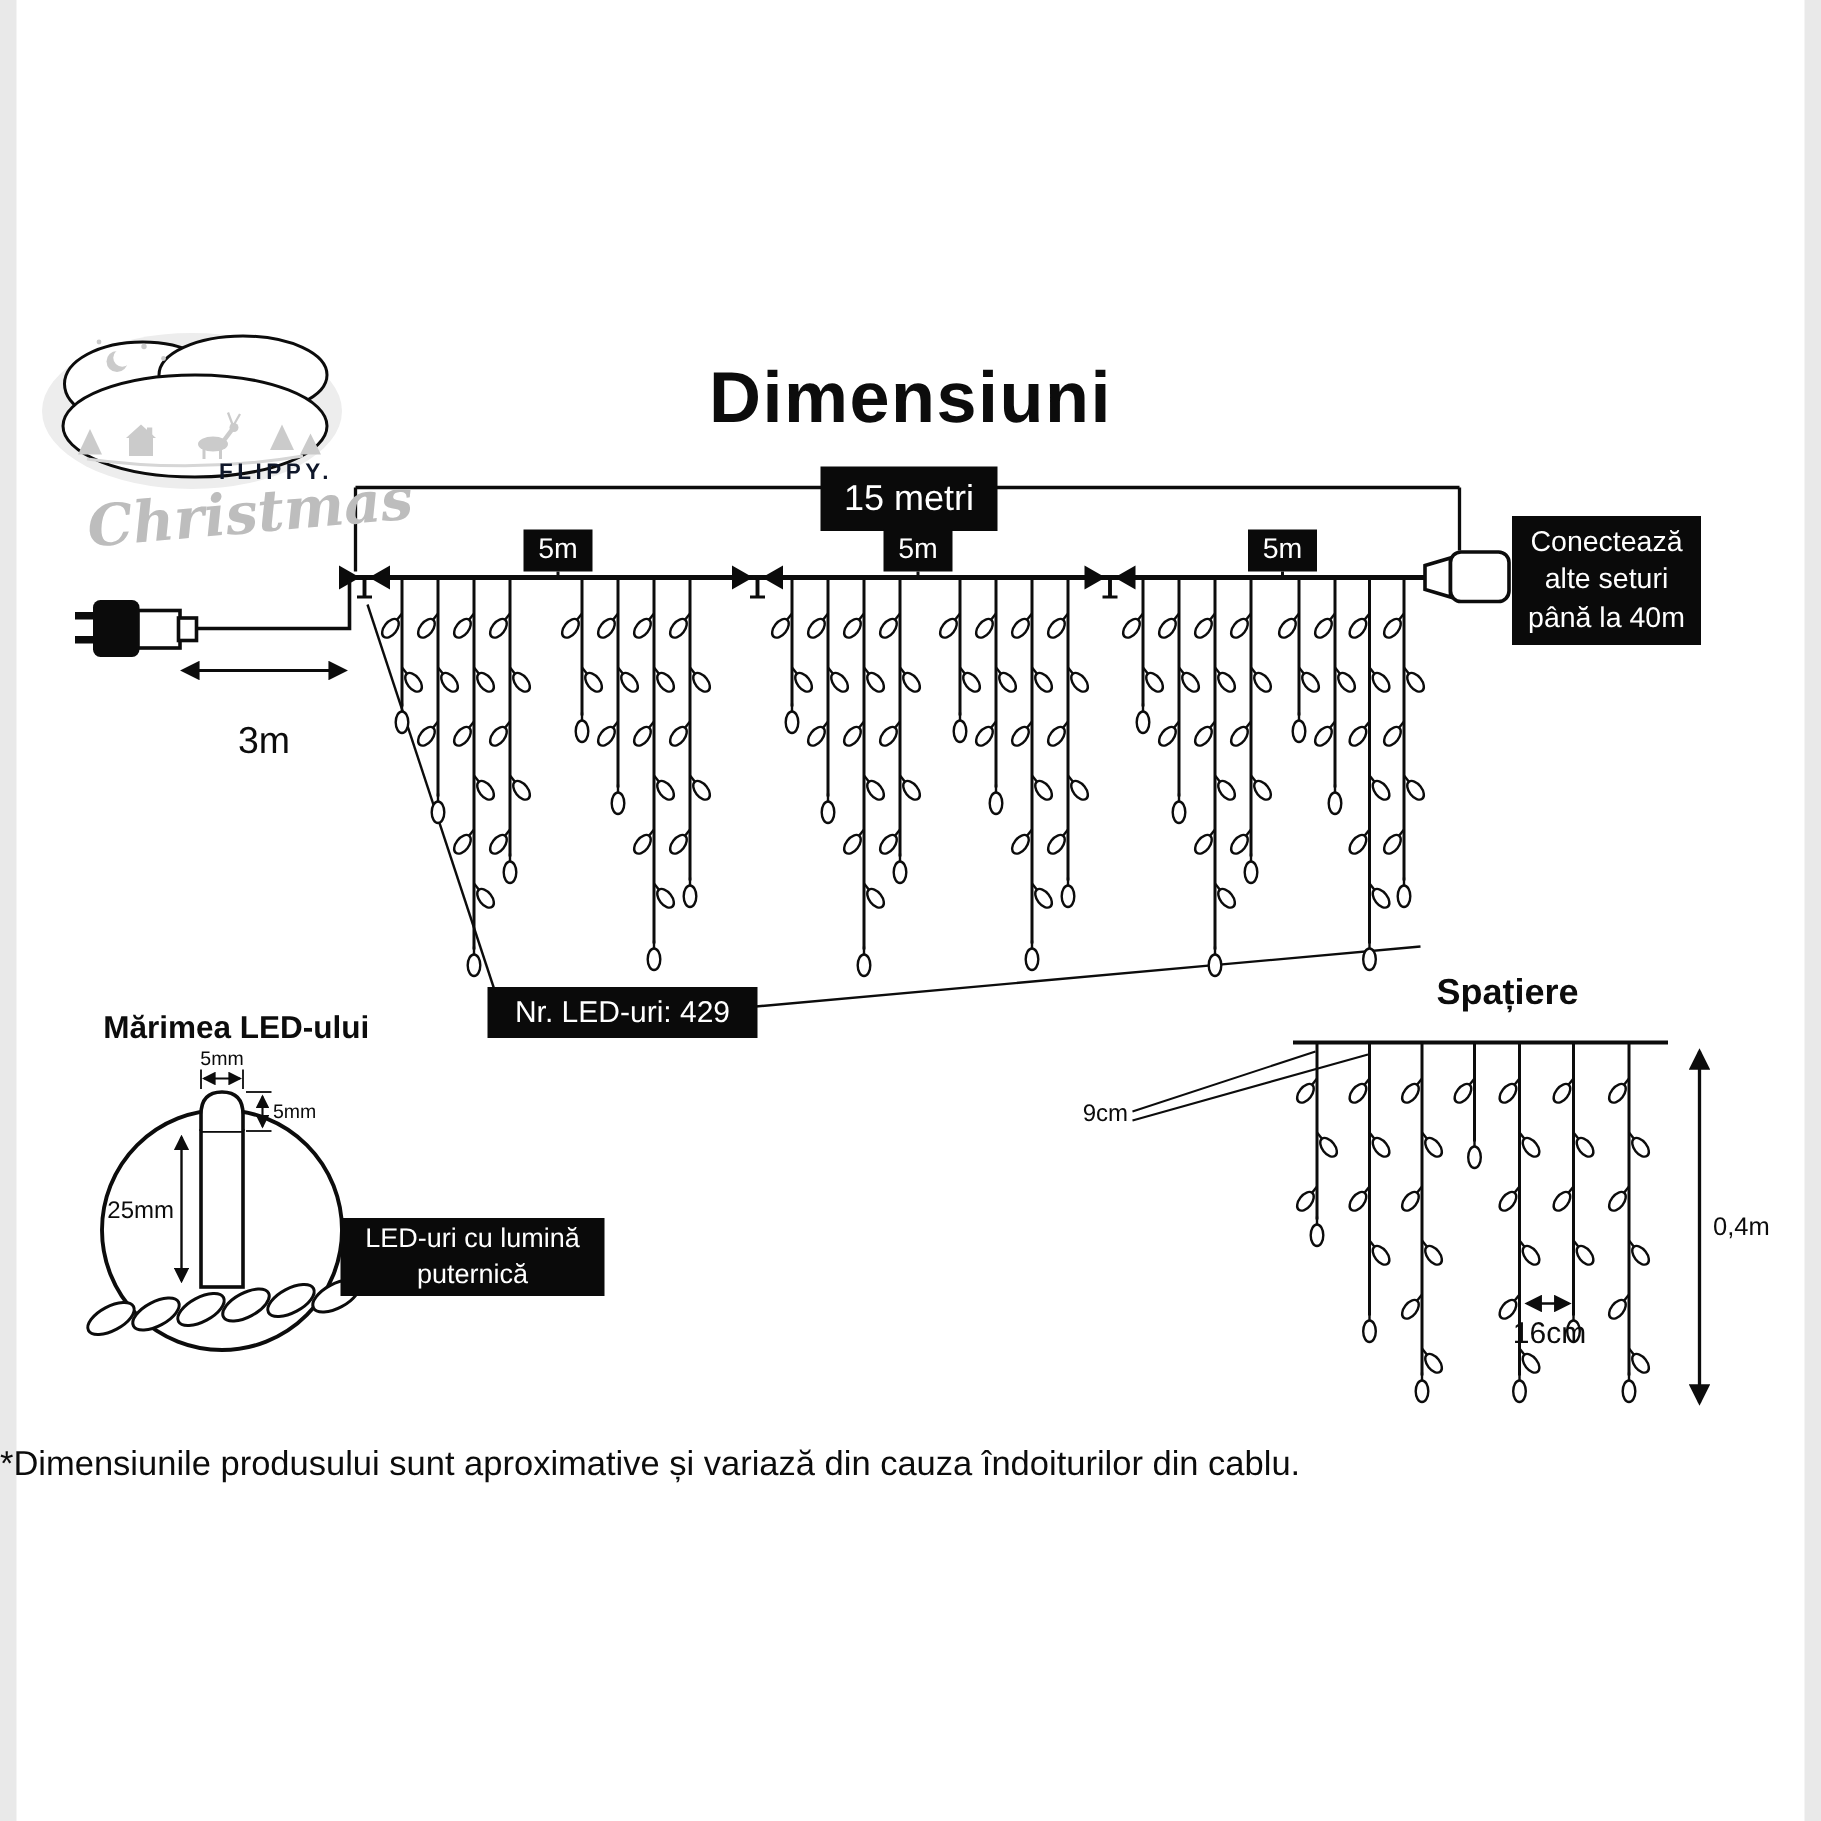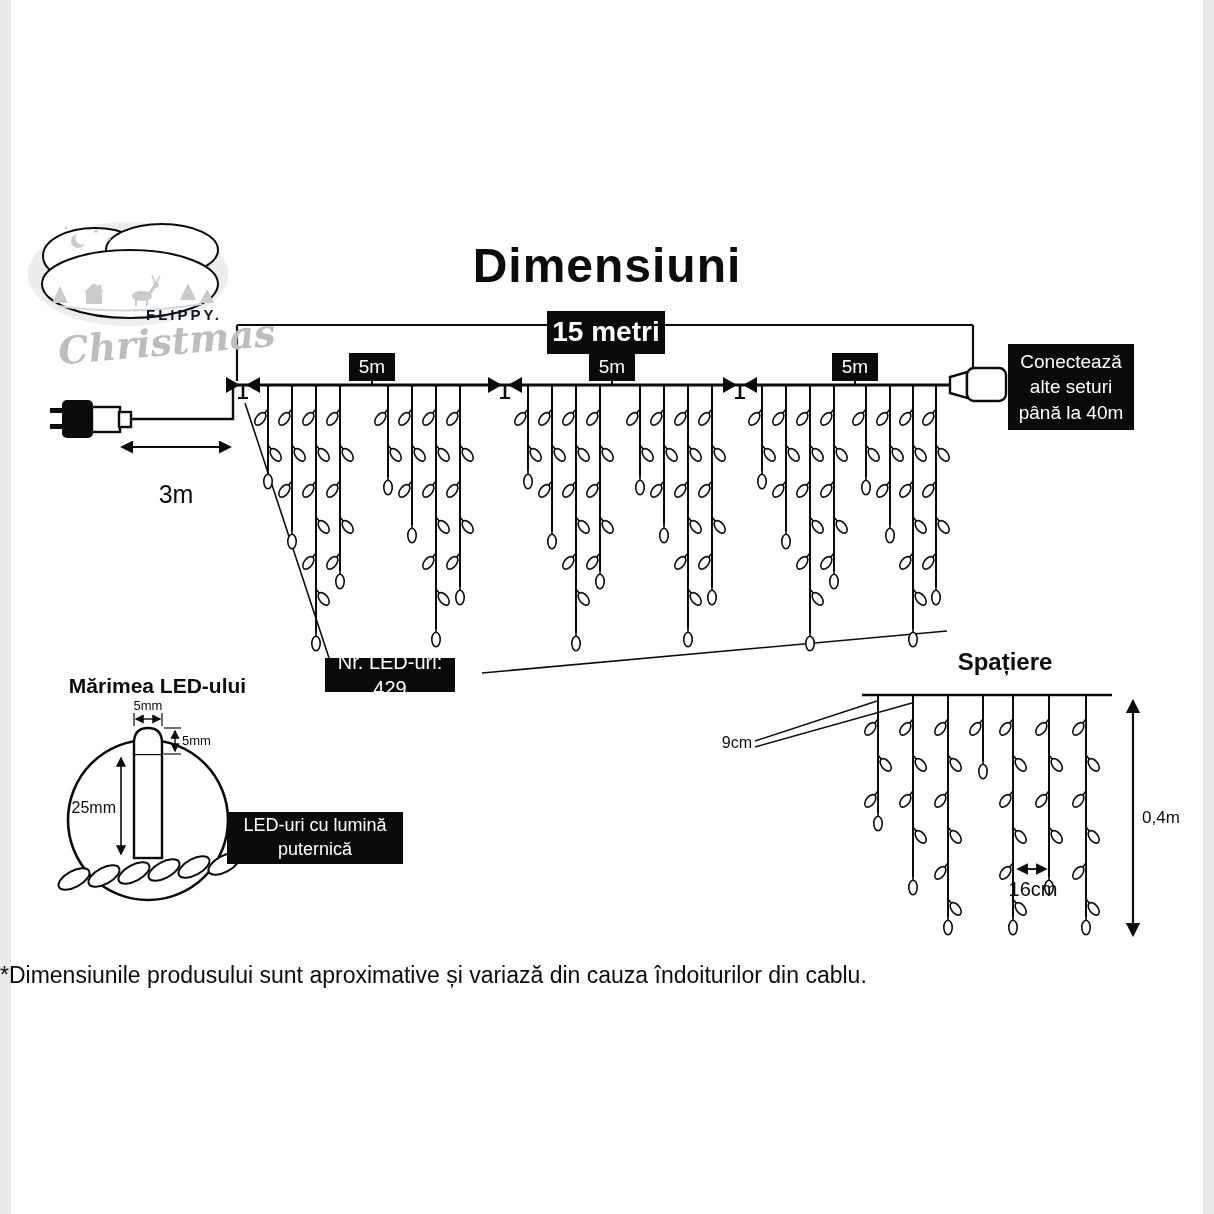--- a/index.html
+++ b/index.html
@@ -873,35 +873,35 @@
       <line x1="175" y1="731" x2="175" y2="751" class="ln s14" marker-start="url(#ah)" marker-end="url(#ah)"></line>
       <line x1="121" y1="758" x2="121" y2="854" class="ln s16" marker-start="url(#ah)" marker-end="url(#ah)"></line>
     </g>
   </svg>
 
   <div class="abs logo-top">FLIPPY.</div>
   <div class="abs logo-script">Christmas</div>
 
   <div class="abs t-title">Dimensiuni</div>
 
-  <div class="blackbox" style="left:547px;top:311px;width:118px;height:43px;font-size:28px;font-weight:700">15 metri</div>
+  <div class="blackbox" style="left:547px;top:311px;width:118px;height:43px;font-size:24px;font-weight:400">15 metri</div>
 
   <div class="blackbox" style="left:349px;top:353px;width:46px;height:28px;font-size:19px;font-weight:500">5m</div>
   <div class="blackbox" style="left:589px;top:353px;width:46px;height:28px;font-size:19px;font-weight:500">5m</div>
   <div class="blackbox" style="left:832px;top:353px;width:46px;height:28px;font-size:19px;font-weight:500">5m</div>
 
   <div class="abs t-dim" style="left:136px;top:480px;width:80px;text-align:center;font-size:25px">3m</div>
 
   <div class="blackbox" style="left:1008px;top:344px;width:126px;height:86px;font-size:19px">
     <span>Conectează</span>
     <span>alte seturi</span>
     <span>până la 40m</span>
   </div>
 
-  <div class="blackbox" style="left:325px;top:658px;width:130px;height:34px;font-size:20px">Nr. LED-uri: 429</div>
+  <div class="blackbox" style="left:325px;top:658px;width:180px;height:34px;font-size:20px">Nr. LED-uri: 429</div>
 
   <div class="abs t-heading" style="left:45px;top:674px;width:225px;font-size:21px">Mărimea LED-ului</div>
   <div class="abs" style="left:122px;top:698px;width:52px;text-align:center;font-size:13px">5mm</div>
   <div class="abs" style="left:182px;top:733px;width:50px;font-size:13px">5mm</div>
   <div class="abs" style="left:68px;top:799px;width:48px;text-align:right;font-size:16px">25mm</div>
   <div class="blackbox" style="left:227px;top:812px;width:176px;height:52px;font-size:18px">
     <span>LED-uri cu lumină</span>
     <span>puternică</span>
   </div>
 

